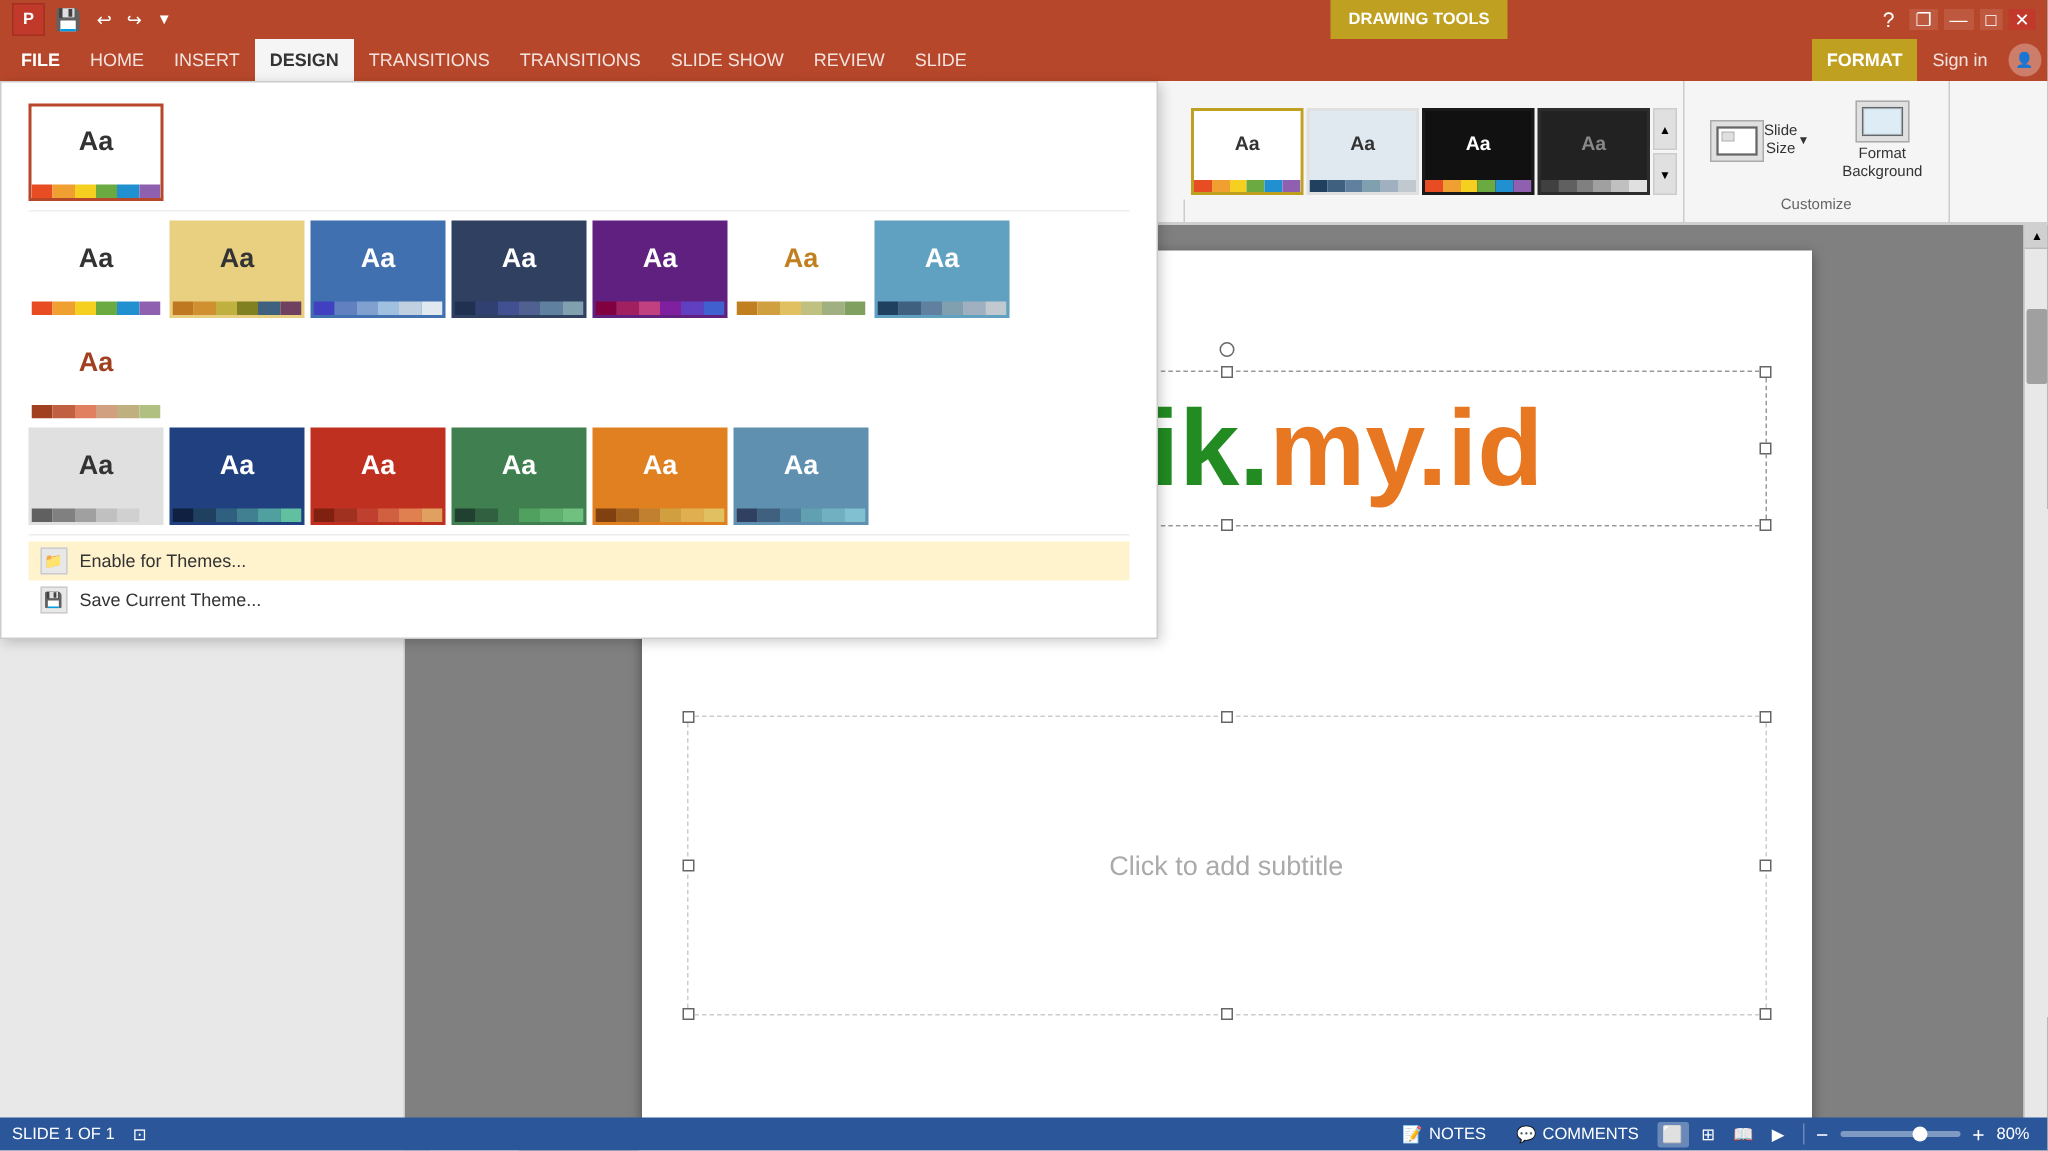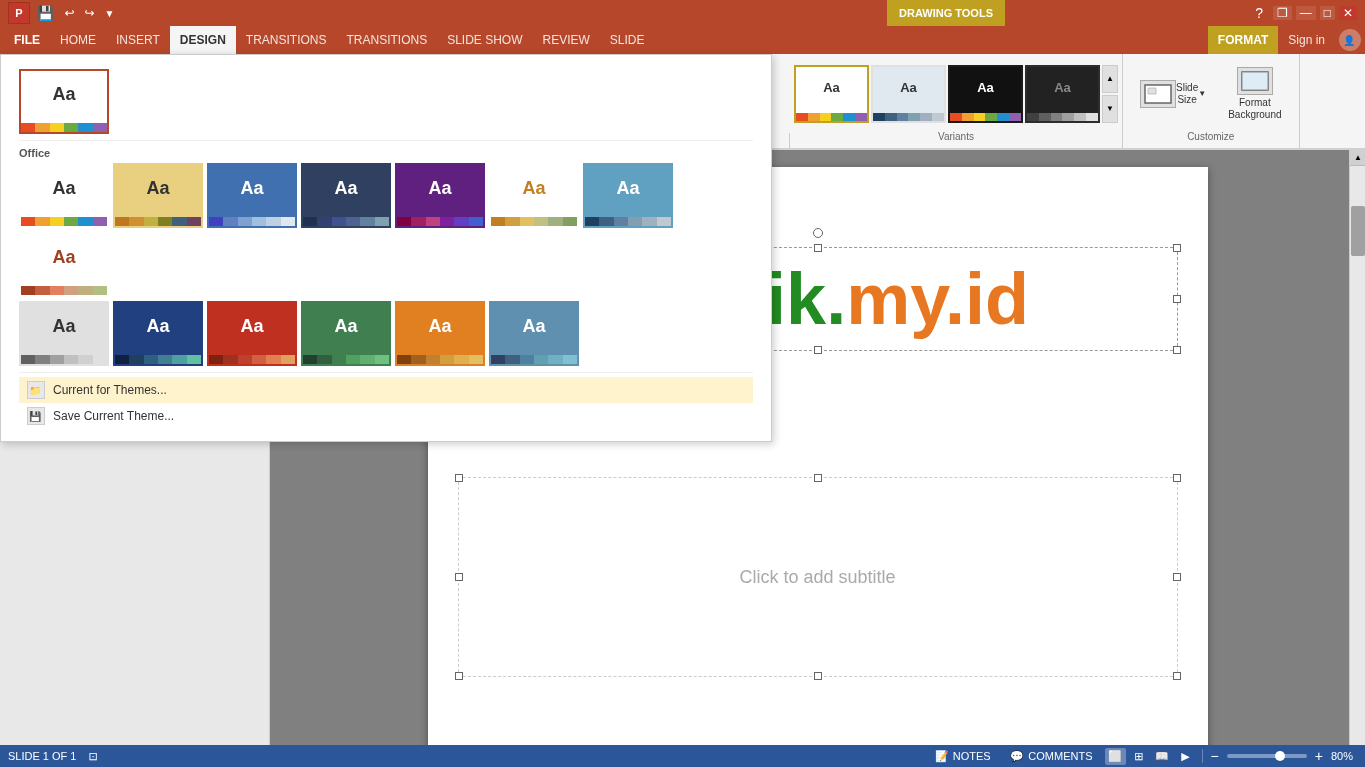--- a/index.html
+++ b/index.html
@@ -223,21 +223,20 @@
           <div style="flex:1; background:#c0c0c0;"></div>
           <div style="flex:1; background:#e0e0e0;"></div>
         </div>
       </div>
 
       <div style="display:flex; flex-direction:column; height:58px; justify-content:space-between;">
         <div style="width:16px; height:28px; background:#e0e0e0; border:1px solid #ccc; display:flex; align-items:center; justify-content:center; font-size:8px; cursor:pointer;">▲</div>
         <div style="width:16px; height:28px; background:#e0e0e0; border:1px solid #ccc; display:flex; align-items:center; justify-content:center; font-size:8px; cursor:pointer;">▼</div>
       </div>
     </div>
-    <div style="text-align:center; font-size:10px; color:#666; padding:2px;">Variants</div>
   </div>
 
   <div style="display:flex; flex-direction:column; padding:4px 8px; border-right:1px solid #ccc;">
     <div style="display:flex; gap:4px; flex:1; align-items:center;">
 
       <div style="display:flex; flex-direction:row; align-items:center; cursor:pointer; padding:4px 8px; border:1px solid transparent; gap:0;">
         <div style="width:36px; height:28px; background:#e0e0e0; border:1px solid #aaa; display:flex; align-items:center; justify-content:center;">
           <svg width="28" height="20" viewBox="0 0 28 20">
             <rect x="1" y="1" width="26" height="18" fill="white" stroke="#666" stroke-width="1.5"></rect>
             <rect x="4" y="4" width="8" height="6" fill="#e0e0e0" stroke="#999" stroke-width="0.5"></rect>
@@ -275,21 +274,20 @@
           <div style="flex:1; background:#2090d0;"></div>
           <div style="flex:1; background:#9060b0;"></div>
         </div>
       </div>
     </div>
   </div>
 
   <hr style="border:none; border-top:1px solid #eee; margin:2px 10px;">
 
   <div style="padding:4px 10px 2px 10px;">
-    <div style="font-size:11px; color:#555; font-weight:600; padding-bottom:4px;">Office</div>
     <div style="display:flex; flex-wrap:wrap; gap:4px;">
 
       <div style="width:90px; height:65px; border:2px solid transparent; cursor:pointer; background:white; position:relative; overflow:hidden; display:flex; align-items:center; justify-content:center;">
         <div style="font-size:18px; font-weight:700; color:#333; margin-bottom:14px;">Aa</div>
         <div style="position:absolute; bottom:0; left:0; right:0; height:9px; display:flex;">
           <div style="flex:1; background:#e84c22;"></div>
             <div style="flex:1; background:#f0a030;"></div>
             <div style="flex:1; background:#f5d020;"></div>
             <div style="flex:1; background:#6aaa40;"></div>
             <div style="flex:1; background:#2090d0;"></div>
@@ -456,21 +454,21 @@
         </div>
       </div>
     </div>
   </div>
 
   <hr style="border:none; border-top:1px solid #eee; margin:4px 10px 2px 10px;">
 
   <div style="padding:2px 10px 4px 10px;">
     <div style="display:flex; align-items:center; gap:8px; padding:4px 8px; cursor:pointer; background:#fff3cd; color:#333; font-size:12px;">
       <div style="width:18px; height:18px; background:#e8e8e8; border:1px solid #ccc; display:flex; align-items:center; justify-content:center; font-size:10px;">📁</div>
-      <span>Current for Themes...</span>
+      <span>Enable for Themes...</span>
     </div>
     <div style="display:flex; align-items:center; gap:8px; padding:4px 8px; cursor:pointer; color:#333; font-size:12px;">
       <div style="width:18px; height:18px; background:#e8e8e8; border:1px solid #ccc; display:flex; align-items:center; justify-content:center; font-size:10px;">💾</div>
       <span>Save Current Theme...</span>
     </div>
   </div>
 </div>
 
 <div id="main-area" style="display:flex; height:619px; position:relative;">
 

